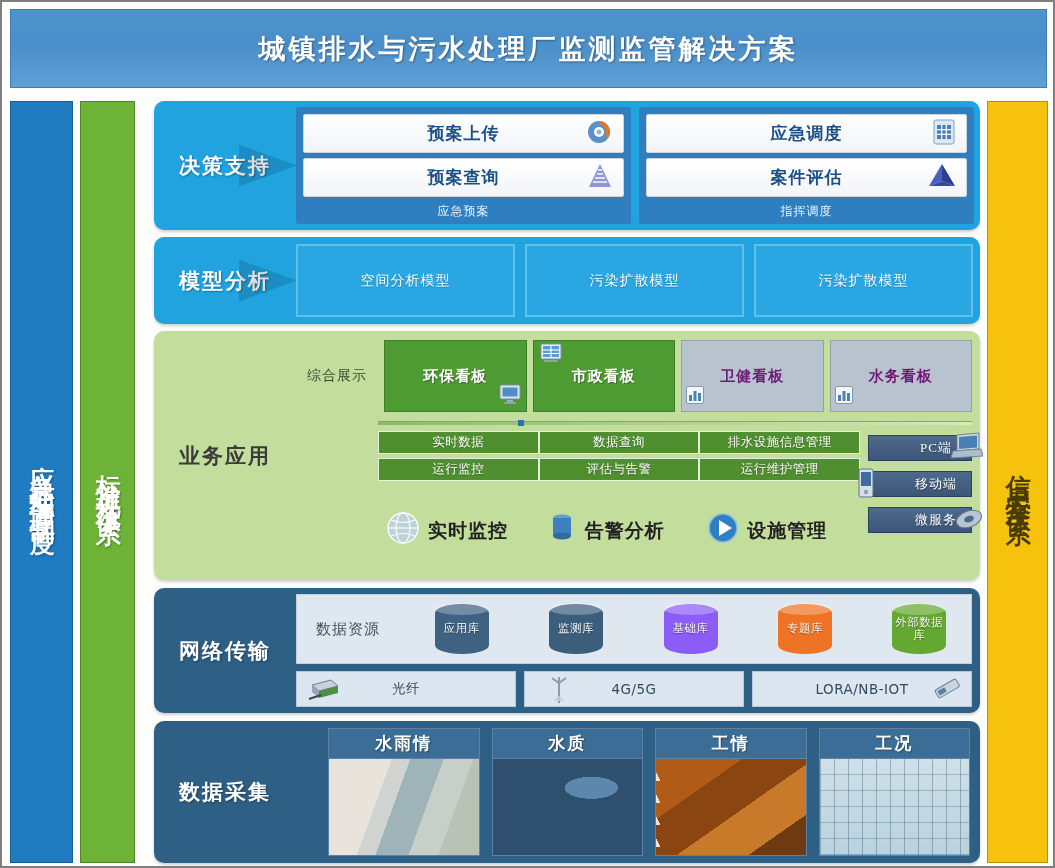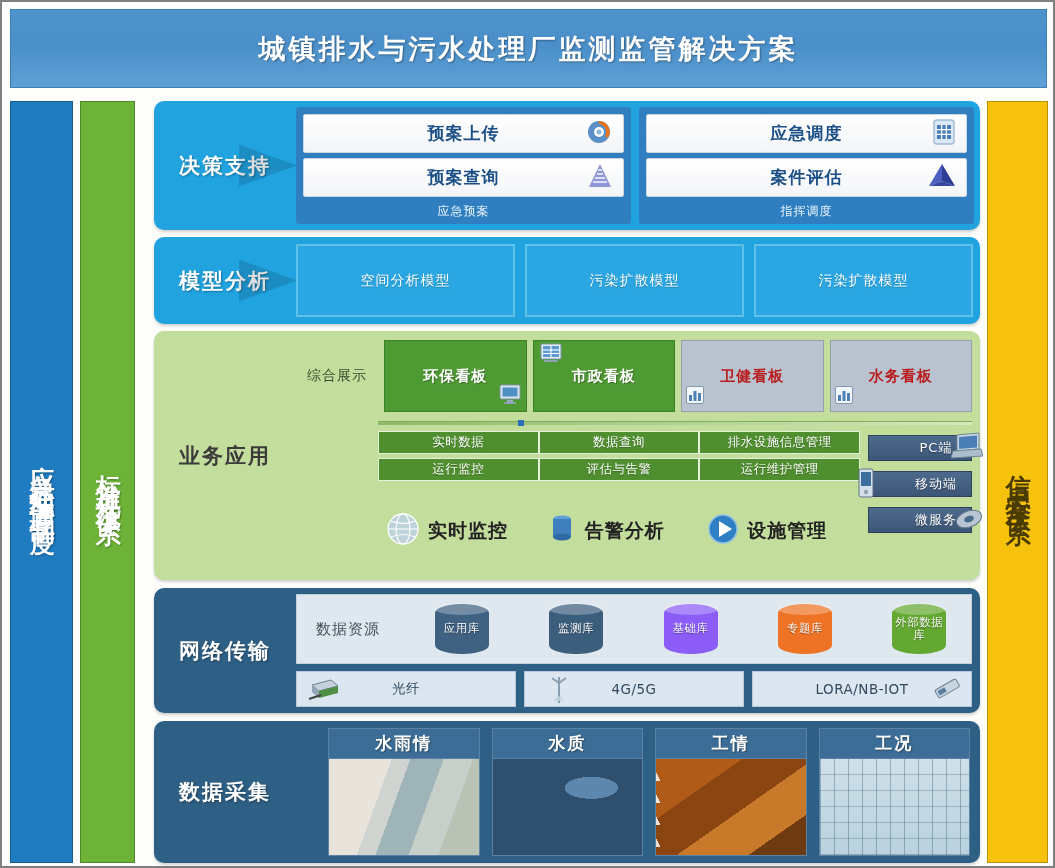--- a/index.html
+++ b/index.html
@@ -105,34 +105,34 @@
     background:#2aa7e2;
     border:2px solid #5fc0e8;
     display:flex; align-items:center; justify-content:center;
     font-size:14px; color:#ffffff; letter-spacing:1px;
     text-shadow:0 1px 1px rgba(0,0,0,.25);
   }
 
   
   #band-business{ top:230px; height:249px; background:#c3dd9c; }
   #band-business .bandlabel{ color:#3b3b3b; text-shadow:none; }
-  #band-business .inner{ position:absolute; left:0; top:6px; right:8px; bottom:6px; }
+  #band-business .inner{ position:absolute; left:0; top:6px; right:8px; bottom:6px;font-family:Liberation Serif, serif; }
 
   #dashrow{ position:absolute; left:0; top:0; right:0; height:78px; display:flex; align-items:center; gap:6px; }
   #dashrow .dashlabel{
     flex:0 0 82px; text-align:center; font-size:14px; color:#3a4a2e; letter-spacing:1px;
   }
   .dash{
     flex:1 1 0; height:72px; position:relative;
     display:flex; align-items:center; justify-content:center;
     font-size:15px; font-weight:bold; letter-spacing:1px;
     border:1px solid rgba(0,0,0,.18);
   }
   .dash.green{ background:#4f9b33; color:#ffffff; text-shadow:1px 1px 1px rgba(0,0,0,.3); }
-  .dash.gray{ background:#b9c2cf; color:#b91c1c; }
+  .dash.gray{ background:#b9c2cf; color:#701a75; }
 
   #dashdivider{
     position:absolute; left:82px; right:0; top:84px; height:4px;
     background:linear-gradient(90deg,#8fb86a,#d6e8bd);
     border-top:1px solid #7fae5b;
   }
   #dashdot{ position:absolute; left:222px; top:83px; width:6px; height:6px; background:#2d6fb5; }
 
   #appcols{ position:absolute; left:82px; top:94px; right:112px; bottom:2px; display:flex; }
   .appcol{ flex:1 1 0; display:flex; flex-direction:column; gap:4px; }

